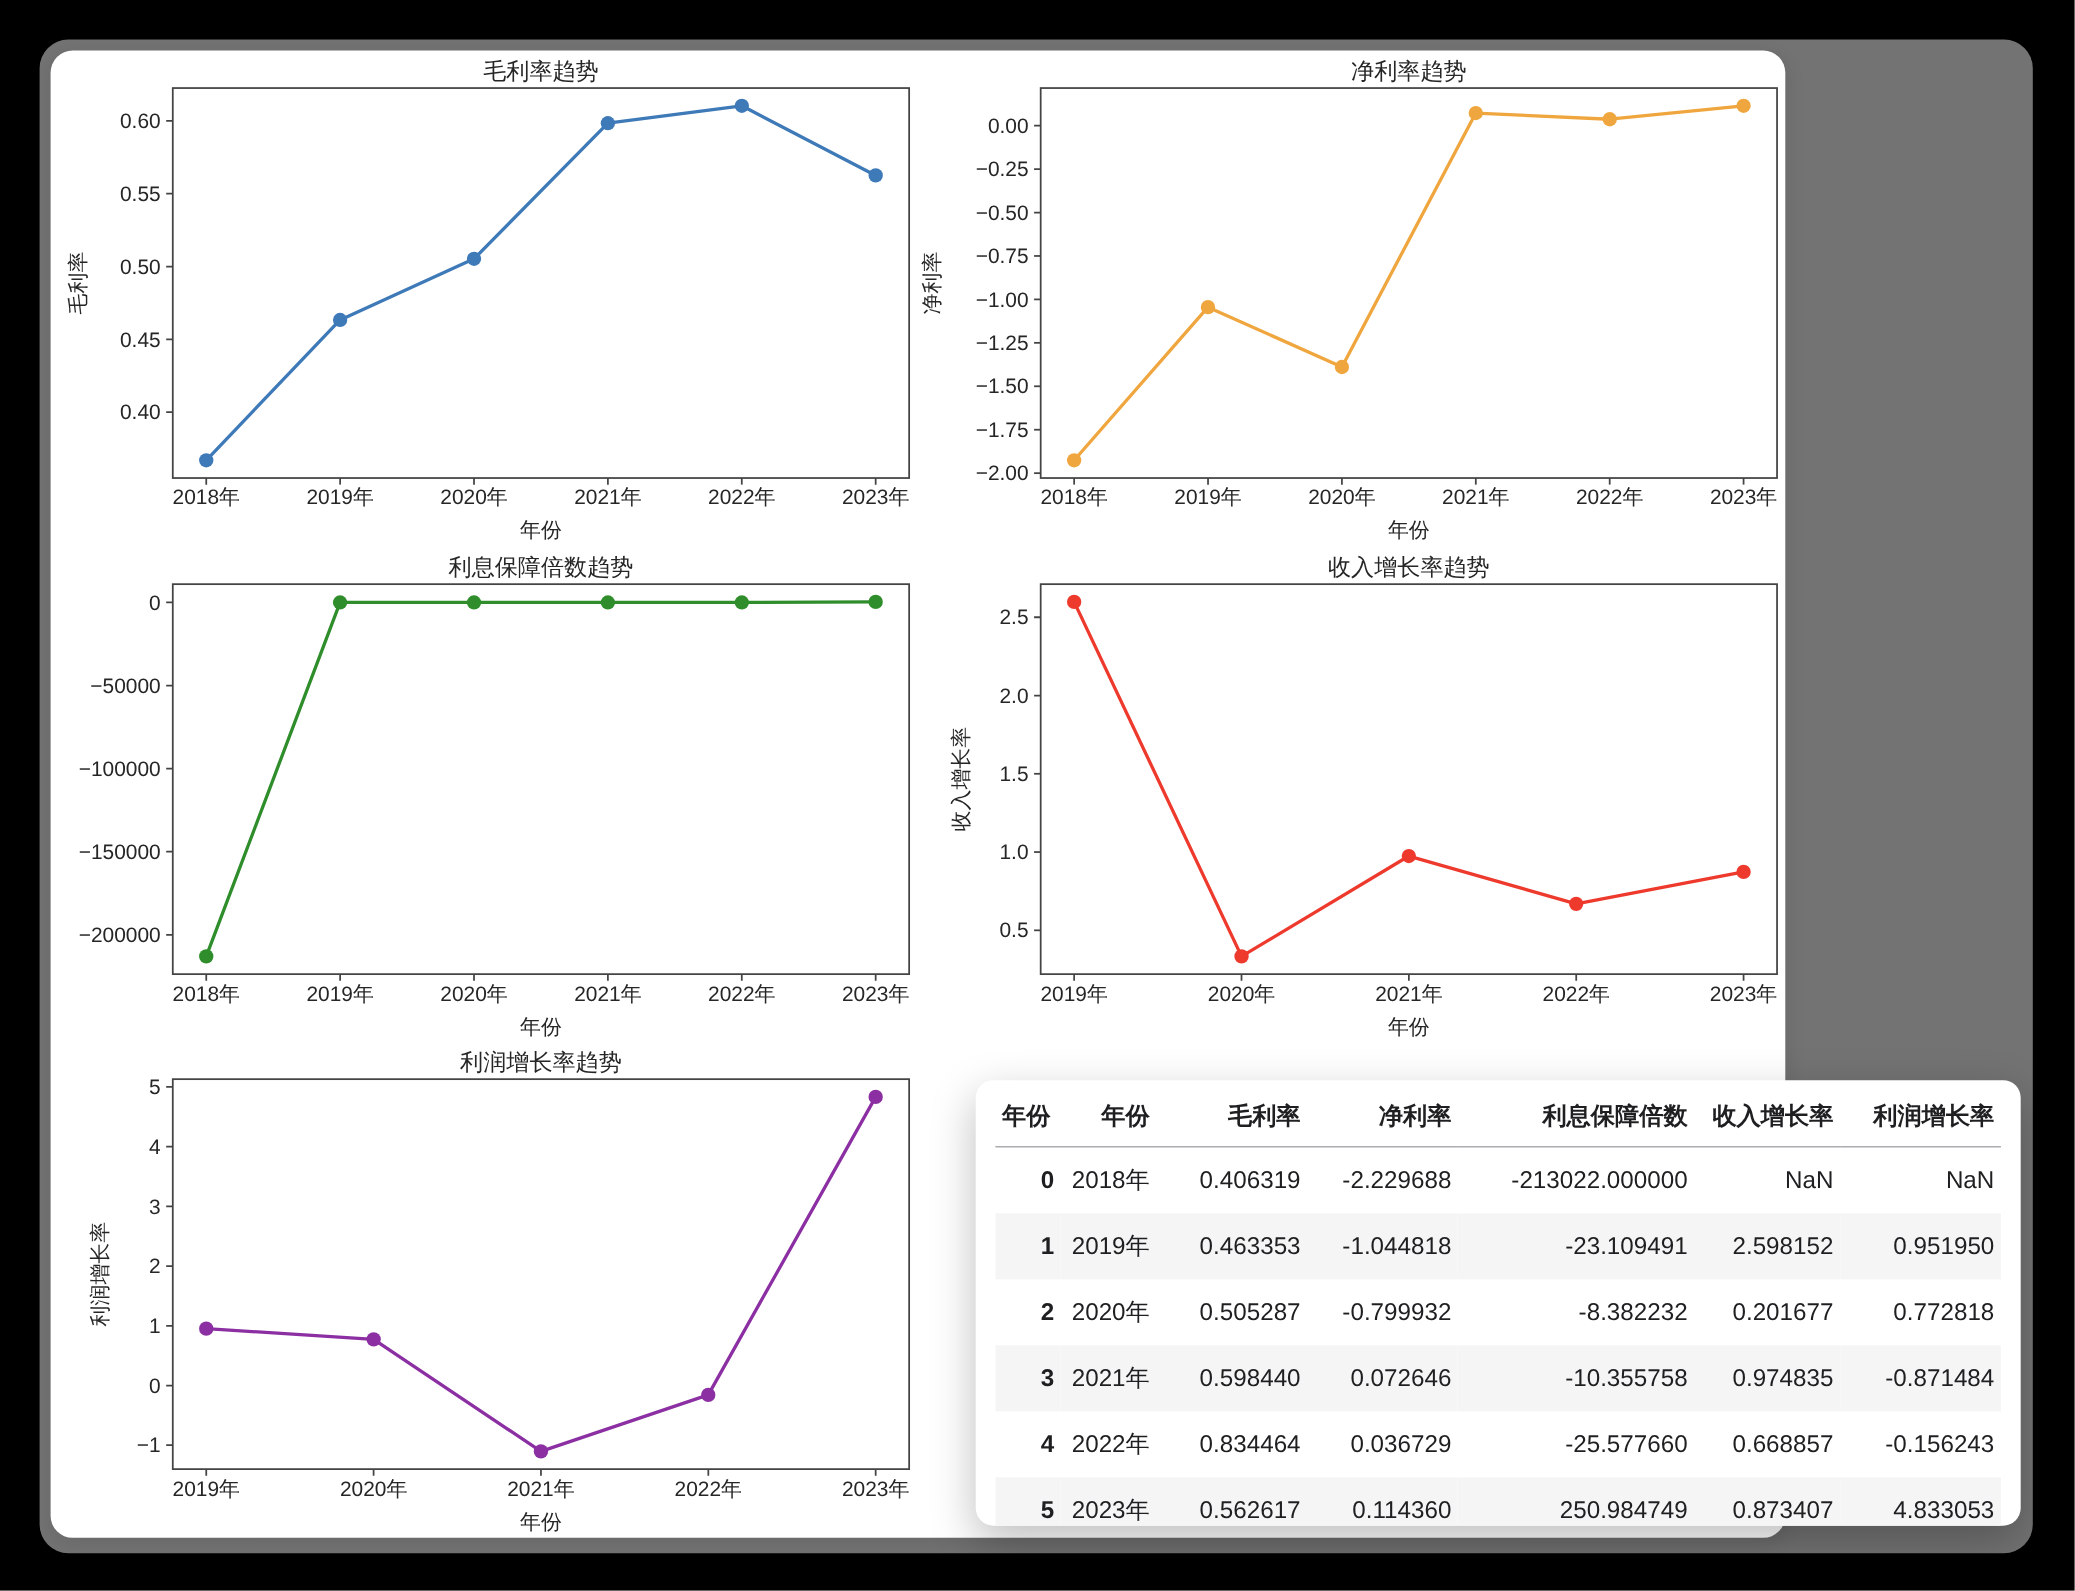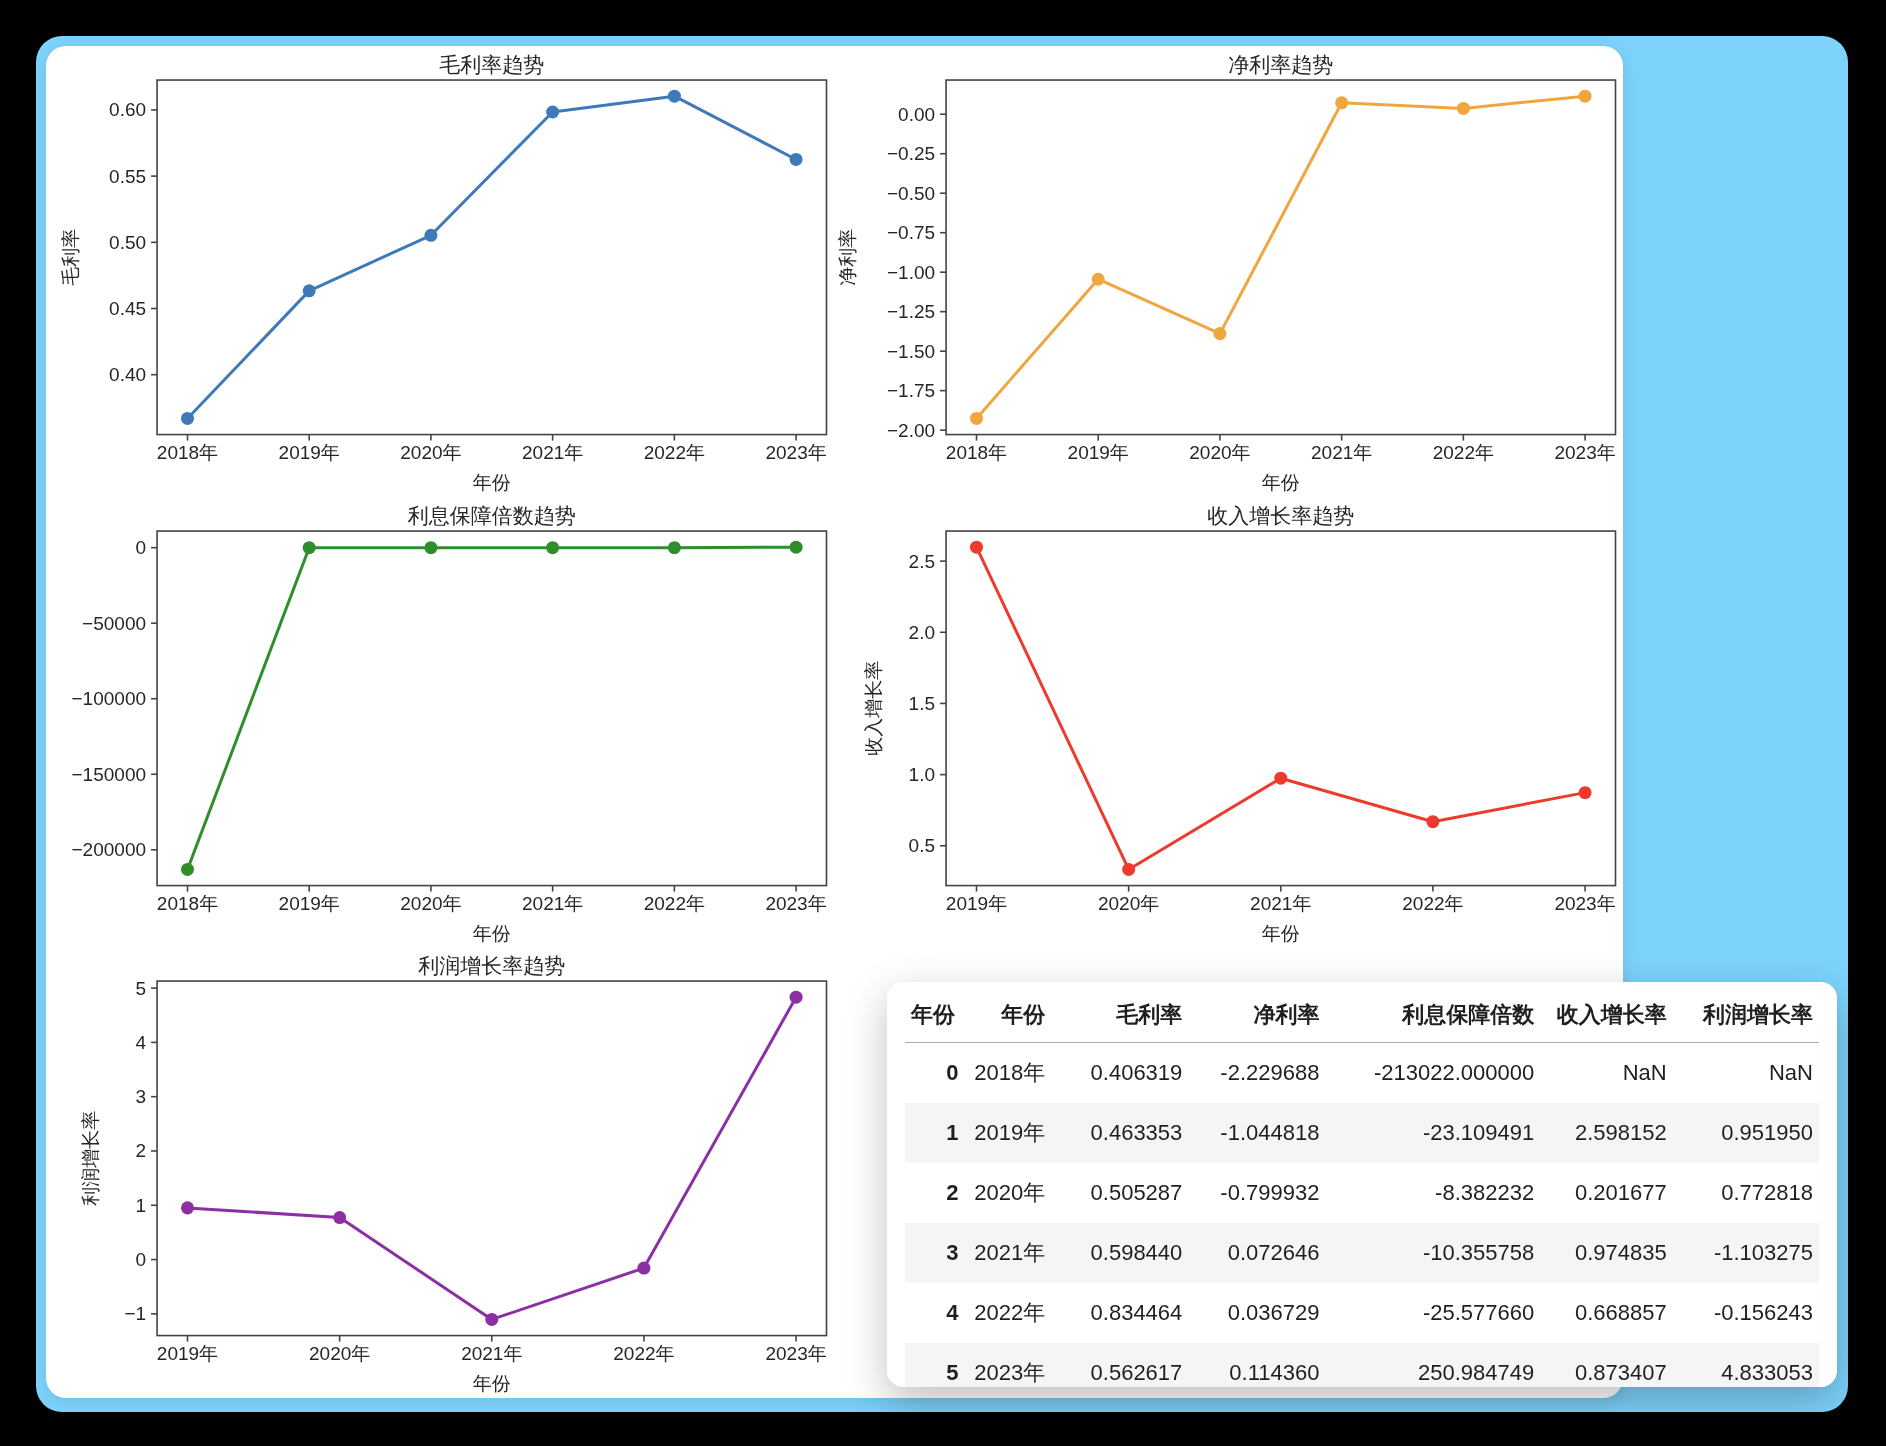--- a/index.html
+++ b/index.html
@@ -3,21 +3,21 @@
 <meta charset="utf-8">
 <style>
   html,body{margin:0;padding:0;}
   body{
     width:1886px;height:1446px;position:relative;
     background:#000;overflow:hidden;
     font-family:"Liberation Sans","DejaVu Sans",sans-serif;
   }
   .outer-card{
     position:absolute;left:36px;top:36px;width:1812px;height:1376px;
-    background:#7dd3fc;border-radius:26px;
+    background:#737373;border-radius:26px;
   }
   .figure{
     position:absolute;left:10px;top:10px;width:1577px;height:1352px;
     background:#fff;border-radius:20px;
     box-shadow:0 4px 18px rgba(0,0,0,0.10);
     display:grid;grid-template-columns:1fr 1fr;grid-template-rows:1fr 1fr 1fr;
   }
   .chart-cell{position:relative;}
   .chart-cell svg{display:block;width:100%;height:100%;}
   .table-card{
@@ -288,21 +288,21 @@
             <td>0.201677</td>
             <td>0.772818</td>
           </tr>
           <tr class="stripe">
             <td class="idx">3</td>
             <td>2021年</td>
             <td>0.598440</td>
             <td>0.072646</td>
             <td>-10.355758</td>
             <td>0.974835</td>
-            <td>-1.103275</td>
+            <td>-0.871484</td>
           </tr>
           <tr>
             <td class="idx">4</td>
             <td>2022年</td>
             <td>0.834464</td>
             <td>0.036729</td>
             <td>-25.577660</td>
             <td>0.668857</td>
             <td>-0.156243</td>
           </tr>

